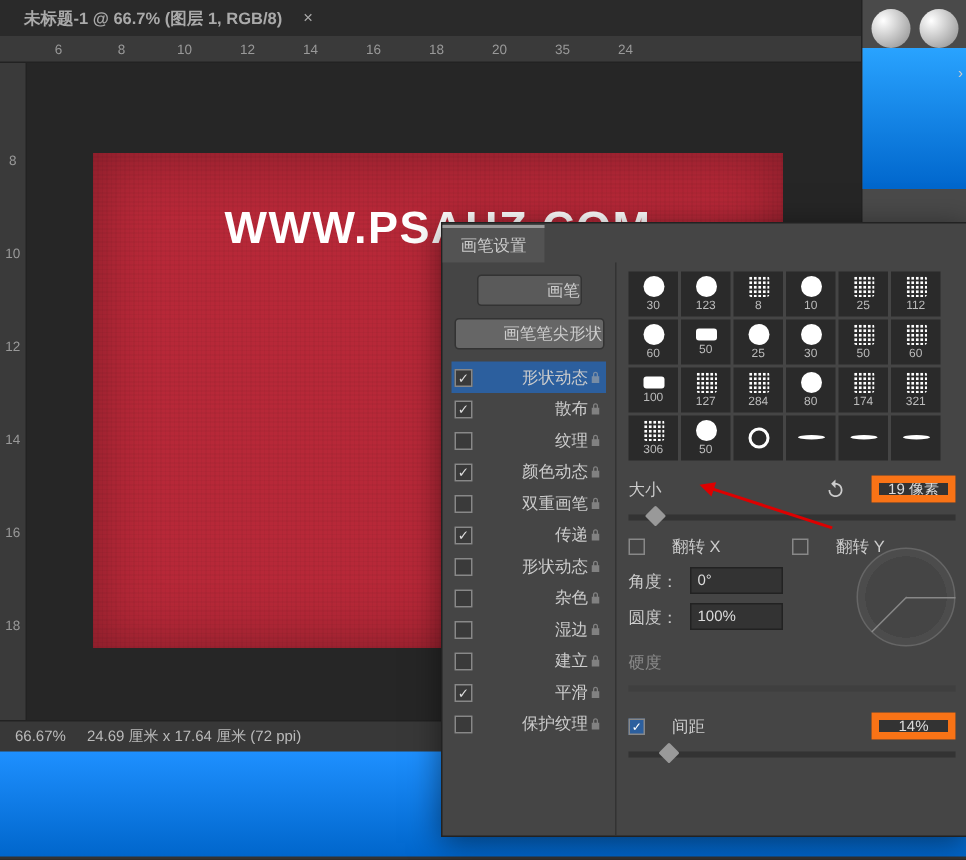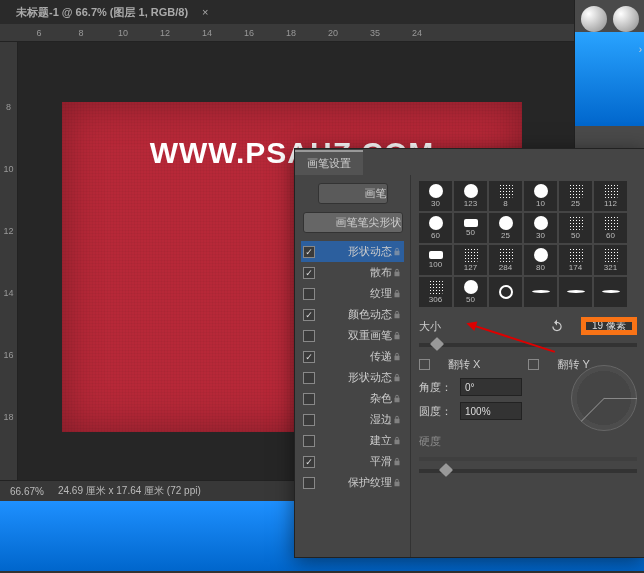--- a/index.html
+++ b/index.html
@@ -356,18 +356,24 @@
         <span>圆度：</span>
         <input class="input" value="100%" style="">
       </div>
       <div class="angle-dial"></div>
 
       <div class="ctrl-row" style="margin-top:14px;opacity:.5">
         <span class="label">硬度</span>
       </div>
       <div class="slider" style="opacity:.3"></div>
 
+      <div class="ctrl-row" style="margin-top:14px">
+        <span class="flip-cb on"></span>
+        <span>间距</span>
+        <span style="flex:1"></span>
+        <input class="num-input" value="14%" style="">
+      </div>
       <div class="slider">
           <div class="handle" style="left:10%"></div>
         </div>
     </div>
   </div>
 </div>
 
 </body></html>

